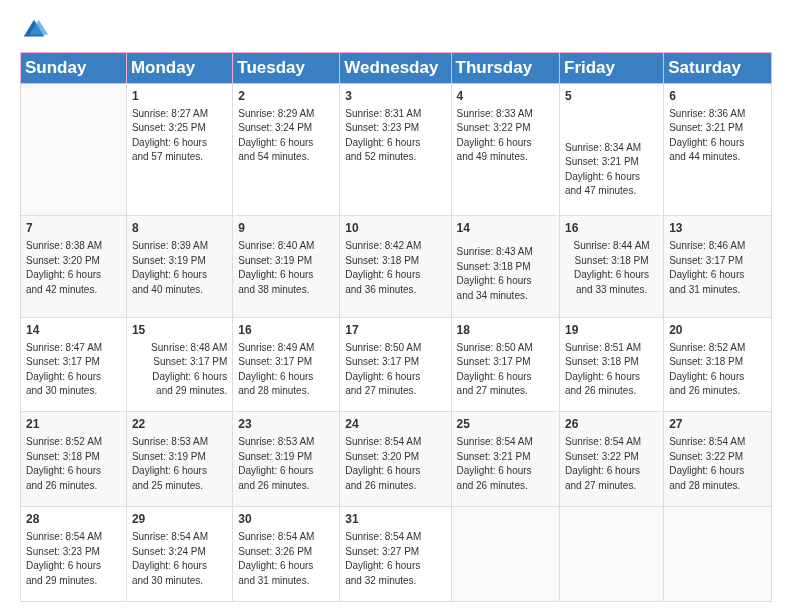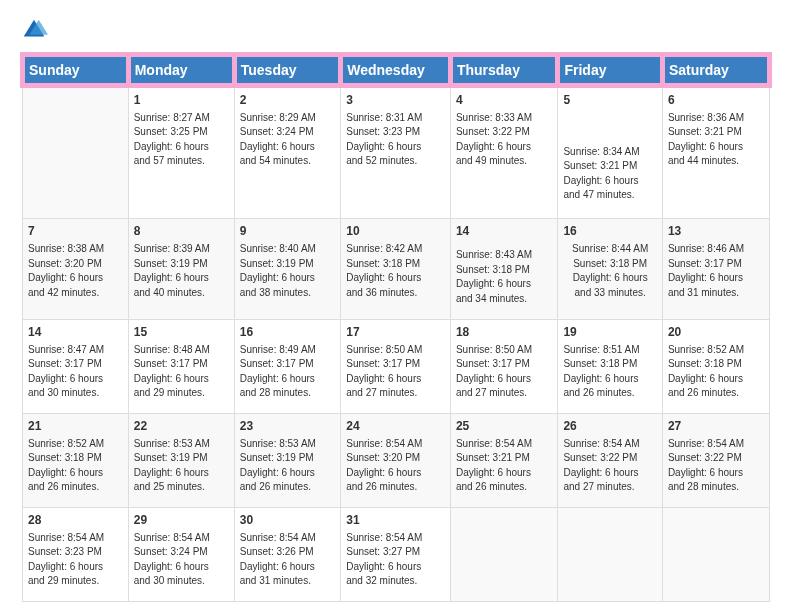--- a/index.html
+++ b/index.html
@@ -58,23 +58,23 @@
       border-collapse: collapse;
       width: 100%;
       border: 1px solid #ccc;
       font-size: 11px;
     }
     .calendar th {
       background: #3a7fc1;
       color: #fff;
       padding: 5px 4px;
       text-align: left;
-      font-size: 14px;
+      font-size: 17px;
       font-weight: bold;
-      border: 5px solid #f9a8d4;
+      border: 1px solid #f9a8d4;
     }
     .calendar td {
       vertical-align: top;
       padding: 4px 5px;
       border: 1px solid #ddd;
       width: 113px;
       min-height: 80px;
       color: #333;
       line-height: 1.4;
     }
@@ -235,21 +235,21 @@
         <tr>
           <td>
             <span class="day-num">14</span>
             <div class="day-info" style="white-space: pre-line;">Sunrise: 8:47 AM
 Sunset: 3:17 PM
 Daylight: 6 hours
 and 30 minutes.</div>
           </td>
           <td>
             <span class="day-num">15</span>
-            <div class="day-info" style="white-space: pre-line;">Sunrise: 8:48 AM
+            <div class="day-info" style="white-space: pre-line; text-align: right;">Sunrise: 8:48 AM
 Sunset: 3:17 PM
 Daylight: 6 hours
 and 29 minutes.</div>
           </td>
           <td>
             <span class="day-num">16</span>
             <div class="day-info" style="white-space: pre-line;">Sunrise: 8:49 AM
 Sunset: 3:17 PM
 Daylight: 6 hours
 and 28 minutes.</div>

